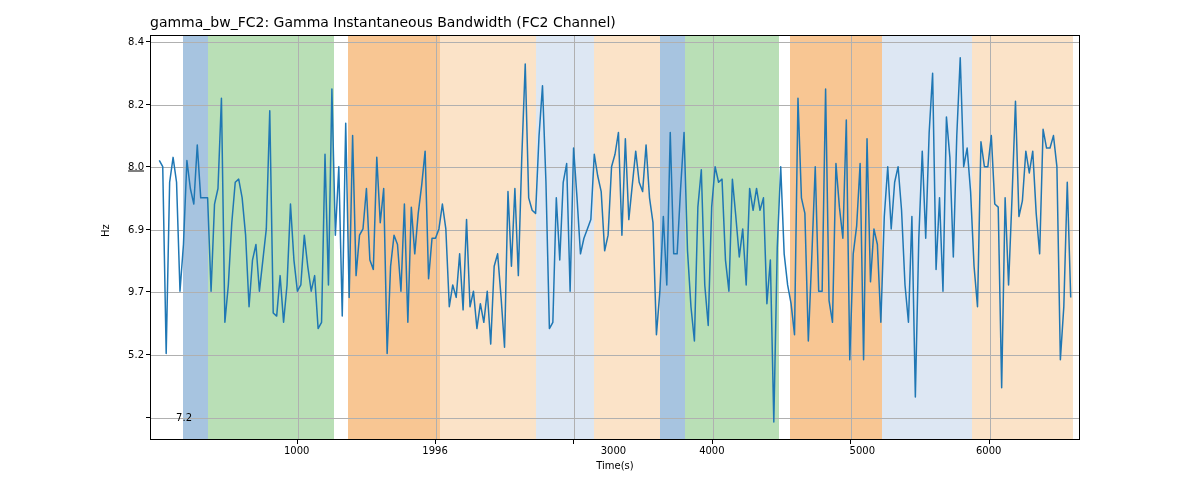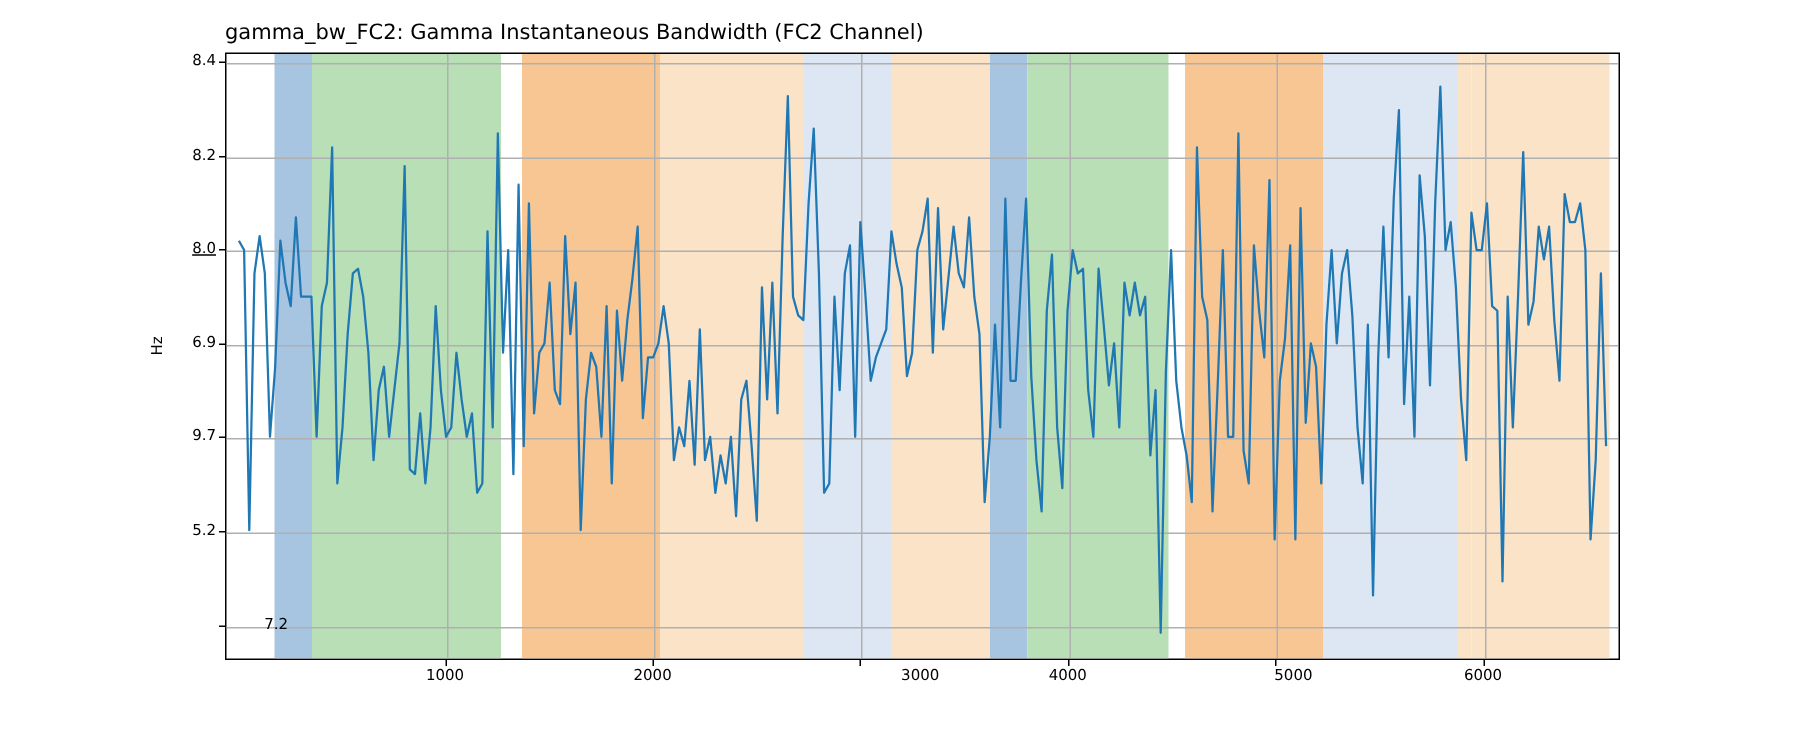--- a/index.html
+++ b/index.html
@@ -105,27 +105,28 @@
       <div class="gridline h" style="top: 256.448px;"></div>
       <div class="gridline h" style="top: 193.9px;"></div>
       <div class="gridline h" style="top: 131.351px;"></div>
       <div class="gridline h" style="top: 68.8031px;"></div>
       <div class="gridline h" style="top: 6.25483px;"></div>
       <svg class="line" viewBox="0 0 930 405" preserveAspectRatio="none">
         <path d="M8.30 125.10 L11.76 131.35 L15.22 319.00 L18.68 146.99 L22.14 121.97 L25.60 146.99 L29.06 256.45 L32.52 209.54 L35.98 125.10 L39.44 153.24 L42.90 168.88 L46.36 109.46 L49.82 162.63 L53.28 162.63 L56.74 162.63 L60.20 256.45 L63.66 168.88 L67.12 153.24 L70.58 62.55 L74.04 287.72 L77.50 250.19 L80.96 187.64 L84.42 146.99 L87.88 143.86 L91.34 162.63 L94.80 200.15 L98.26 272.08 L101.72 225.17 L105.18 209.54 L108.64 256.45 L112.10 225.17 L115.56 193.90 L119.02 75.06 L122.48 278.34 L125.94 281.47 L129.40 240.81 L132.86 287.72 L136.32 250.19 L139.78 168.88 L143.24 225.17 L146.70 256.45 L150.16 250.19 L153.62 200.15 L157.08 231.43 L160.54 256.45 L164.00 240.81 L167.46 293.98 L170.92 287.72 L174.38 118.84 L177.83 250.19 L181.29 53.17 L184.75 200.15 L188.21 131.35 L191.67 281.47 L195.13 87.57 L198.59 262.70 L202.05 100.08 L205.51 240.81 L208.97 200.15 L212.43 193.90 L215.89 153.24 L219.35 225.17 L222.81 234.56 L226.27 121.97 L229.73 187.64 L233.19 153.24 L236.65 319.00 L240.11 231.43 L243.57 200.15 L247.03 209.54 L250.49 256.45 L253.95 168.88 L257.41 287.72 L260.87 172.01 L264.33 218.92 L267.79 178.26 L271.25 150.12 L274.71 115.71 L278.17 243.94 L281.63 203.28 L285.09 203.28 L288.55 193.90 L292.01 168.88 L295.47 193.90 L298.93 272.08 L302.39 250.19 L305.85 262.70 L309.31 218.92 L312.77 275.21 L316.23 184.52 L319.69 272.08 L323.15 256.45 L326.61 293.98 L330.07 268.96 L333.53 287.72 L336.99 256.45 L340.45 309.61 L343.91 231.43 L347.37 218.92 L350.83 262.70 L354.29 312.74 L357.75 156.37 L361.21 231.43 L364.67 153.24 L368.13 240.81 L371.58 121.97 L375.04 28.15 L378.50 162.63 L381.96 175.14 L385.42 178.26 L388.88 100.08 L392.34 50.04 L395.80 146.99 L399.26 293.98 L402.72 287.72 L406.18 162.63 L409.64 225.17 L413.10 146.99 L416.56 128.22 L420.02 256.45 L423.48 112.59 L426.94 162.63 L430.40 218.92 L433.86 203.28 L437.32 193.90 L440.78 184.52 L444.24 118.84 L447.70 140.73 L451.16 156.37 L454.62 215.79 L458.08 200.15 L461.54 131.35 L465.00 118.84 L468.46 96.95 L471.92 200.15 L475.38 103.20 L478.84 184.52 L482.30 150.12 L485.76 115.71 L489.22 146.99 L492.68 156.37 L496.14 109.46 L499.60 162.63 L503.06 187.64 L506.52 300.23 L509.98 256.45 L513.44 181.39 L516.90 250.19 L520.36 96.95 L523.82 218.92 L527.28 218.92 L530.74 153.24 L534.20 96.95 L537.66 215.79 L541.12 272.08 L544.58 306.49 L548.04 172.01 L551.50 134.48 L554.96 250.19 L558.42 290.85 L561.88 172.01 L565.33 131.35 L568.79 146.99 L572.25 143.86 L575.71 225.17 L579.17 256.45 L582.63 143.86 L586.09 181.39 L589.55 222.05 L593.01 193.90 L596.47 250.19 L599.93 153.24 L603.39 175.14 L606.85 153.24 L610.31 175.14 L613.77 162.63 L617.23 268.96 L620.69 225.17 L624.15 387.80 L627.61 212.66 L631.07 131.35 L634.53 218.92 L637.99 250.19 L641.45 268.96 L644.91 300.23 L648.37 62.55 L651.83 162.63 L655.29 178.26 L658.75 306.49 L662.21 222.05 L665.67 131.35 L669.13 256.45 L672.59 256.45 L676.05 53.17 L679.51 265.83 L682.97 287.72 L686.43 128.22 L689.89 172.01 L693.35 203.28 L696.81 84.44 L700.27 325.25 L703.73 218.92 L707.19 190.77 L710.65 128.22 L714.11 325.25 L717.57 103.20 L721.03 247.07 L724.49 193.90 L727.95 209.54 L731.41 287.72 L734.87 181.39 L738.33 131.35 L741.79 193.90 L745.25 146.99 L748.71 131.35 L752.17 175.14 L755.63 250.19 L759.08 287.72 L762.54 181.39 L766.00 362.78 L769.46 203.28 L772.92 115.71 L776.38 203.28 L779.84 96.95 L783.30 37.53 L786.76 234.56 L790.22 162.63 L793.68 256.45 L797.14 81.31 L800.60 121.97 L804.06 222.05 L807.52 100.08 L810.98 21.89 L814.44 131.35 L817.90 112.59 L821.36 156.37 L824.82 231.43 L828.28 272.08 L831.74 106.33 L835.20 131.35 L838.66 131.35 L842.12 100.08 L845.58 168.88 L849.04 172.01 L852.50 353.40 L855.96 162.63 L859.42 250.19 L862.88 162.63 L866.34 65.68 L869.80 181.39 L873.26 165.75 L876.72 115.71 L880.18 137.61 L883.64 115.71 L887.10 178.26 L890.56 218.92 L894.02 93.82 L897.48 112.59 L900.94 112.59 L904.40 100.08 L907.86 131.35 L911.32 325.25 L914.78 272.08 L918.24 146.99 L921.70 262.70 " fill="none" stroke="#1f77b4" stroke-width="1.5" stroke-linejoin="round"></path>
       </svg>
     </div>
 
+  <div class="xlabel" style="left:150px; top:460px; width:930px;">Time(s)</div>
 
   <div class="ylabel" style="left:100px; top:237px; width:0;">Hz</div>
 
 <div class="tick-mark xb" style="left: 296.696px; top: 440px;"></div>
     <div class="tick-label x" style="left: 296.696px; top: 445px;">1000</div>
     <div class="tick-mark xb" style="left: 435.089px; top: 440px;"></div>
-    <div class="tick-label x" style="left: 435.089px; top: 445px;">2000</div>
+    <div class="tick-label x" style="left: 435.089px; top: 445px;">1996</div>
     <div class="tick-mark xb" style="left: 573.482px; top: 440px;"></div>
     <div class="tick-label x" style="left: 573.482px; top: 445px; margin-left: 40px;">3000</div>
     <div class="tick-mark xb" style="left: 711.875px; top: 440px;"></div>
     <div class="tick-label x" style="left: 711.875px; top: 445px;">4000</div>
     <div class="tick-mark xb" style="left: 850.268px; top: 440px;"></div>
     <div class="tick-label x" style="left: 850.268px; top: 445px; margin-left: 12px;">5000</div>
     <div class="tick-mark xb" style="left: 988.661px; top: 440px;"></div>
     <div class="tick-label x" style="left: 988.661px; top: 445px;">6000</div>
     <div class="tick-mark yb" style="left: 146px; top: 416.544px;"></div>
     <div class="tick-label y" style="left: 122px; top: 416.544px; width: 22px; margin-left: 48px;">7.2</div>

